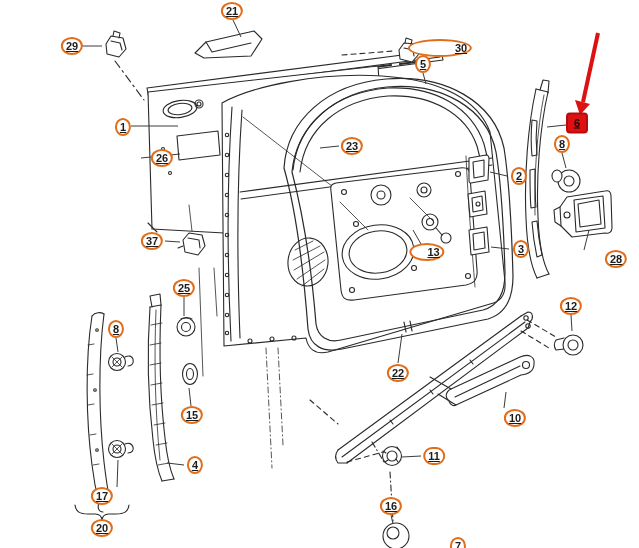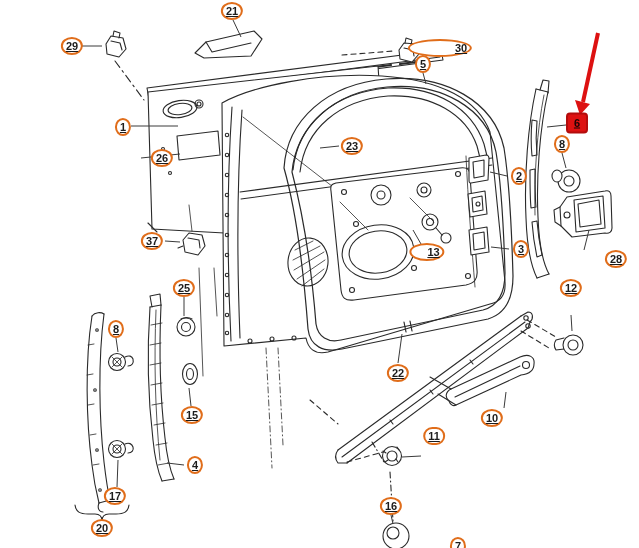--- a/index.html
+++ b/index.html
@@ -315,39 +315,39 @@
     </div>
       <div class="callout" style="left: 458px; top: 546px;">
       <span class="callout-label">7</span>
     </div>
       <div class="callout" style="left: 562px; top: 144px;">
       <span class="callout-label">8</span>
     </div>
       <div class="callout" style="left: 116px; top: 329px;">
       <span class="callout-label">8</span>
     </div>
-      <div class="callout" style="left: 492px; top: 418px; text-align: right;">
+      <div class="callout" style="left: 515px; top: 418px; text-align: right;">
       <span class="callout-label">10</span>
     </div>
-      <div class="callout" style="left: 434px; top: 436px; border-radius: 9px;">
+      <div class="callout" style="left: 434px; top: 456px; border-radius: 9px;">
       <span class="callout-label">11</span>
     </div>
-      <div class="callout" style="left: 571px; top: 288px;">
+      <div class="callout" style="left: 571px; top: 306px;">
       <span class="callout-label">12</span>
     </div>
       <div class="callout" style="left: 427px; top: 252px; padding-left: 16px;">
       <span class="callout-label">13</span>
     </div>
       <div class="callout" style="left: 192px; top: 415px;">
       <span class="callout-label">15</span>
     </div>
       <div class="callout" style="left: 391px; top: 506px;">
       <span class="callout-label">16</span>
     </div>
-      <div class="callout" style="left: 115px; top: 496px;">
+      <div class="callout" style="left: 102px; top: 496px;">
       <span class="callout-label">17</span>
     </div>
       <div class="callout" style="left: 102px; top: 528px;">
       <span class="callout-label">20</span>
     </div>
       <div class="callout" style="left: 232px; top: 11px;">
       <span class="callout-label">21</span>
     </div>
       <div class="callout" style="left: 398px; top: 373px;">
       <span class="callout-label">22</span>

